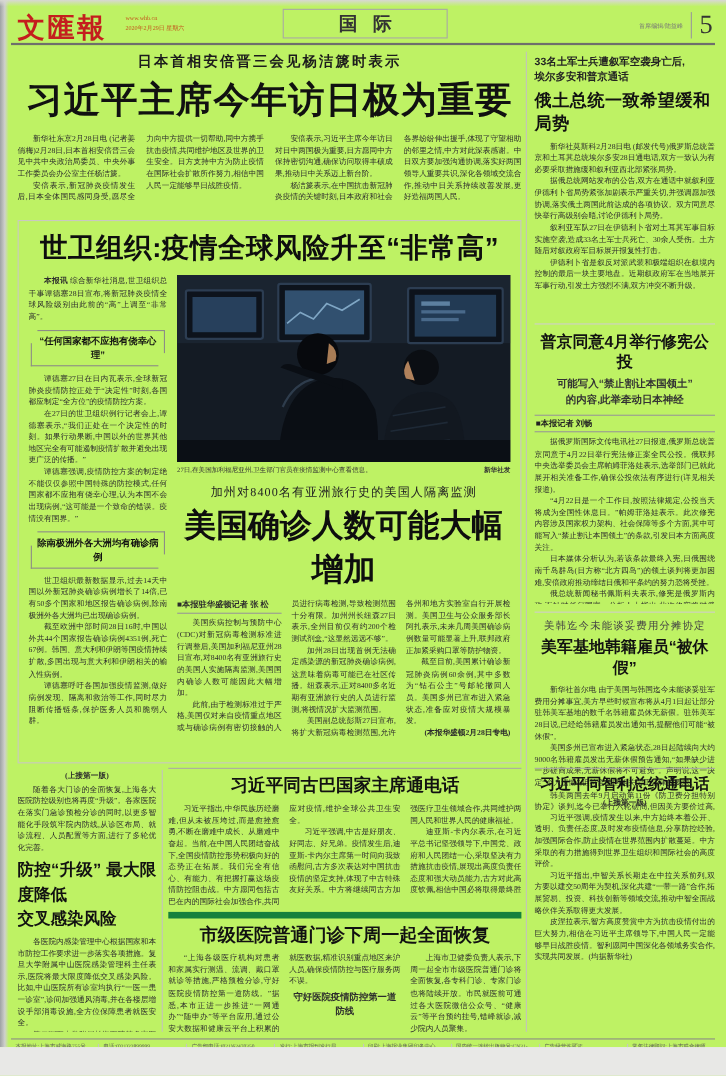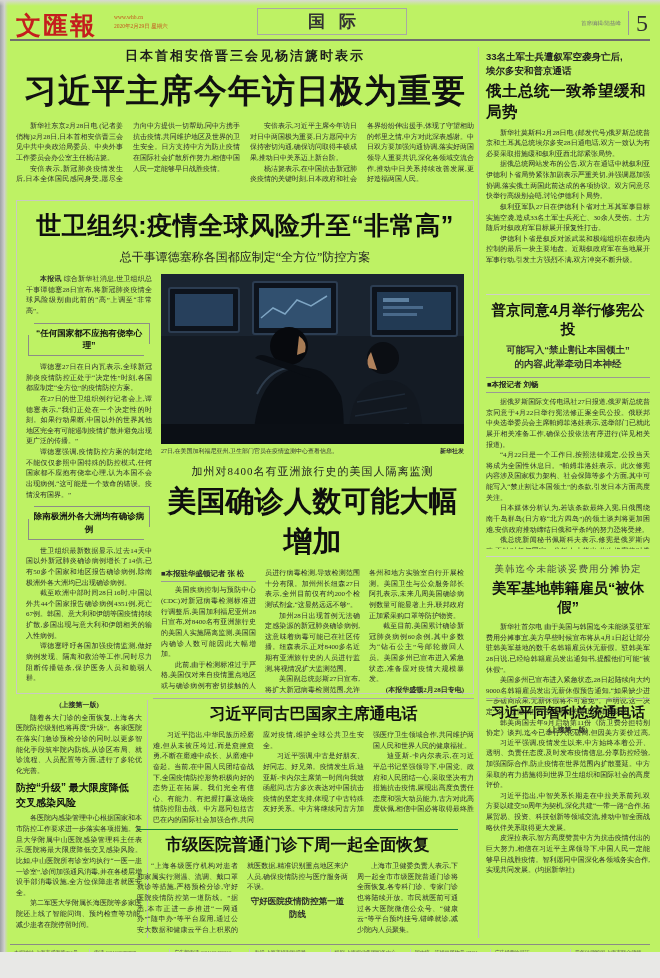--- a/index.html
+++ b/index.html
@@ -92,30 +92,30 @@
   .us-headline { text-align:center; font-size:29px; font-weight:900; margin-top:3px;
     font-family:"Liberation Sans",sans-serif; color:#0e0e0e; }
   .us-body { margin-top:6px; height:168px; overflow:hidden; column-count:3; column-gap:9px; }
   .us-byline { font-size:7.5px; font-weight:bold; border-bottom:1px solid #9a9a94;
     padding-bottom:2px; margin-bottom:3px; text-indent:0 !important; }
   .closing { text-align:right; text-indent:0 !important; font-weight:bold; }
 
   
   .left-bottom { position:absolute; left:16px; top:700px; width:126px; height:238px; overflow:hidden; }
   .continuation { text-align:center; font-size:7px; font-weight:bold; margin-bottom:2px; }
-  .lb-subhead { font-size:10px; font-weight:bold; line-height:1.5; margin:4px 0 3px;
+  .lb-subhead { font-size:15px; font-weight:bold; line-height:1.5; margin:4px 0 3px;
     font-family:"Liberation Sans",sans-serif; color:#111; }
   .v-rule-left { position:absolute; left:147px; top:700px; height:238px; width:1px; background:#c2c2bc; }
 
   .xi-cuba { position:absolute; left:153px; top:698px; width:321px; border-top:1px solid #aaaaa4; padding-top:5px; }
   .xc-headline { text-align:center; font-size:16px; font-weight:900;
     font-family:"Liberation Sans",sans-serif; color:#111; }
   .xc-body { margin-top:5px; height:100px; overflow:hidden; column-count:3; column-gap:9px; }
 
-  .hospital { position:absolute; left:137px; top:829px; width:321px; border-top:1px solid #15803d; padding-top:4px; }
+  .hospital { position:absolute; left:153px; top:829px; width:321px; border-top:6px solid #15803d; padding-top:4px; }
   .hp-headline { text-align:center; font-size:16.5px; font-weight:900;
     font-family:"Liberation Sans",sans-serif; color:#111; }
   .hp-body { margin-top:5px; height:82px; overflow:hidden; column-count:3; column-gap:9px; }
   .col-subhead { text-align:center; font-weight:bold; font-size:8.5px; text-indent:0 !important;
     font-family:"Liberation Sans",sans-serif; margin:2px 0; }
 
   .xi-chile { position:absolute; left:486px; top:698px; width:164px; border-top:1px solid #aaaaa4; padding-top:5px; }
   .xh-headline { text-align:center; font-size:14px; font-weight:900;
     font-family:"Liberation Sans",sans-serif; color:#111; }
   .xh-body { margin-top:3px; height:210px; overflow:hidden; }
@@ -198,21 +198,20 @@
       <div class="kr-body body-flow">
           <p>新华社首尔电 由于美国与韩国迄今未能谈妥驻军费用分摊事宜,美方早些时候宣布将从4月1日起让部分驻韩美军基地的数千名韩籍雇员休无薪假。驻韩美军28日说,已经给韩籍雇员发出通知书,提醒他们可能“被休假”。</p>
           <p>美国多州已宣布进入紧急状态,28日起陆续向大约9000名韩籍雇员发出无薪休假预告通知,“如果缺少进一步磋商成果,无薪休假将不可避免”。声明说,这一决定“令人遗憾”,但符合美国相关劳工法律的要求。</p>
           <p>韩美两国去年9月启动第11份《防卫费分担特别协定》谈判,迄今已举行六轮磋商,但因美方要价过高,双方分歧严重,谈判陷入僵局。</p>
         </div>
     </div>
   </div>
 
   <div class="who-box">
     <div class="who-headline">世卫组织:疫情全球风险升至“非常高”</div>
-    <div class="who-subtitle">总干事谭德塞称各国都应制定“全方位”防控方案</div>
     <div class="who-content">
 
       <div class="who-left body-flow">
         <p class="lead"><b>本报讯</b> <span>综合新华社消息,世卫组织总干事谭德塞28日宣布,将新冠肺炎疫情全球风险级别由此前的“高”上调至“非常高”。</span></p>
         <div class="bracket-box">“任何国家都不应抱有侥幸心理”</div>
         <div class="flow"><p>谭德塞27日在日内瓦表示,全球新冠肺炎疫情防控正处于“决定性”时刻,各国都应制定“全方位”的疫情防控方案。</p><p>在27日的世卫组织例行记者会上,谭德塞表示,“我们正处在一个决定性的时刻。如果行动果断,中国以外的世界其他地区完全有可能遏制疫情扩散并避免出现更广泛的传播。”</p><p>谭德塞强调,疫情防控方案的制定绝不能仅仅参照中国特殊的防控模式,任何国家都不应抱有侥幸心理,认为本国不会出现病例,“这可能是一个致命的错误。疫情没有国界。”</p></div>
         <div class="bracket-box">除南极洲外各大洲均有确诊病例</div>
         <div class="flow"><p>世卫组织最新数据显示,过去14天中国以外新冠肺炎确诊病例增长了14倍,已有50多个国家和地区报告确诊病例,除南极洲外各大洲均已出现确诊病例。</p><p>截至欧洲中部时间28日16时,中国以外共44个国家报告确诊病例4351例,死亡67例。韩国、意大利和伊朗等国疫情持续扩散,多国出现与意大利和伊朗相关的输入性病例。</p><p>谭德塞呼吁各国加强疫情监测,做好病例发现、隔离和救治等工作,同时尽力阻断传播链条,保护医务人员和脆弱人群。</p></div>
       </div>
 

